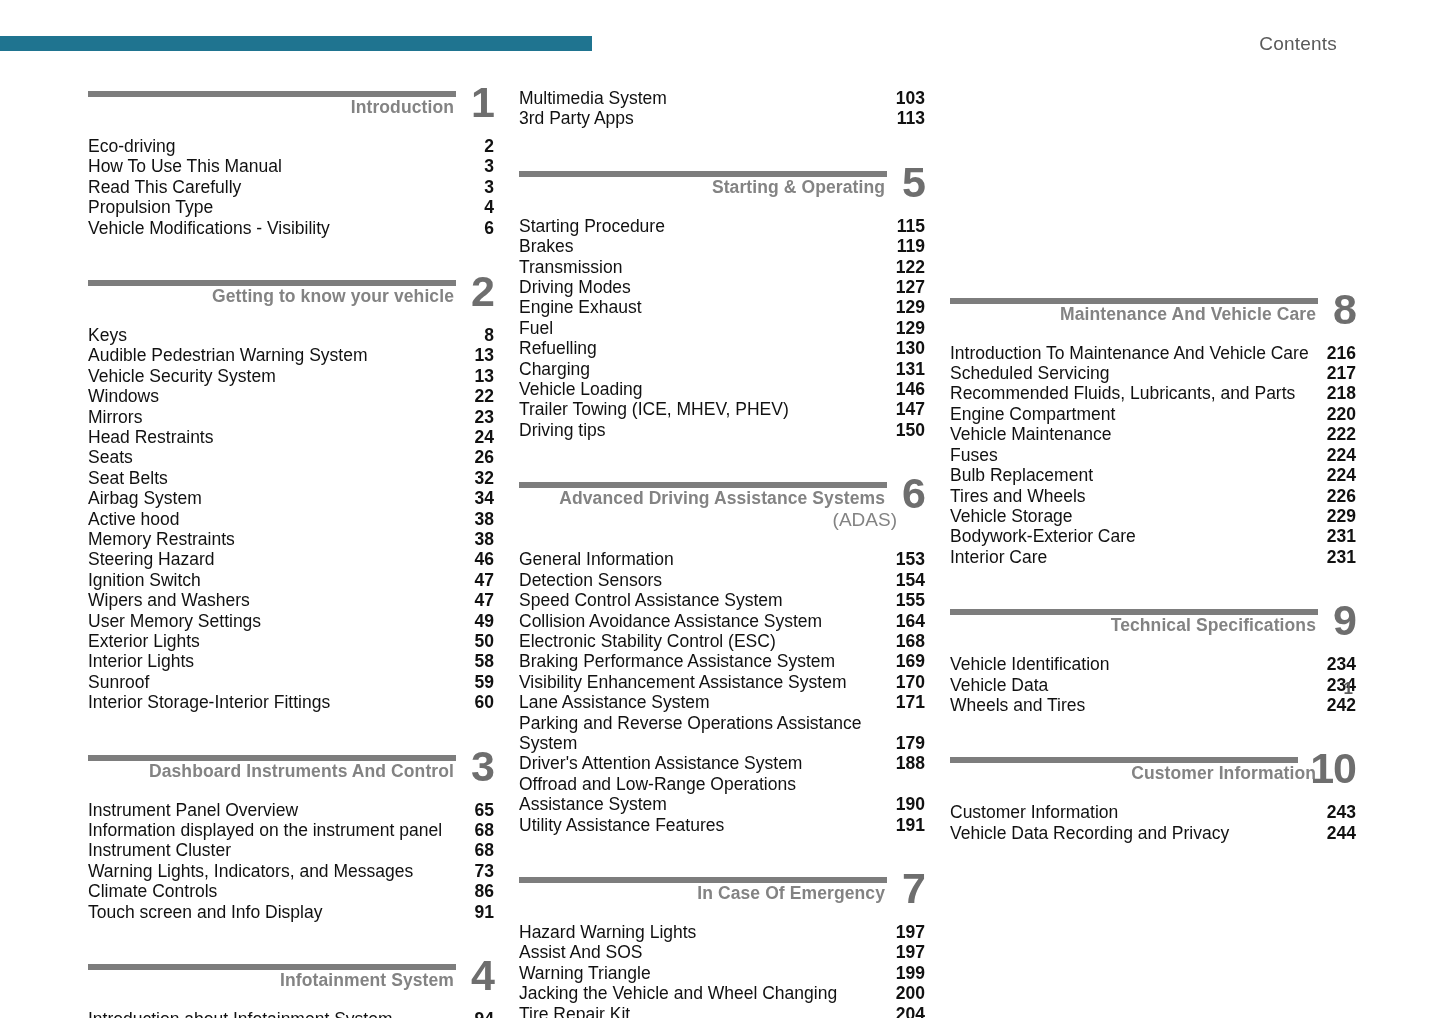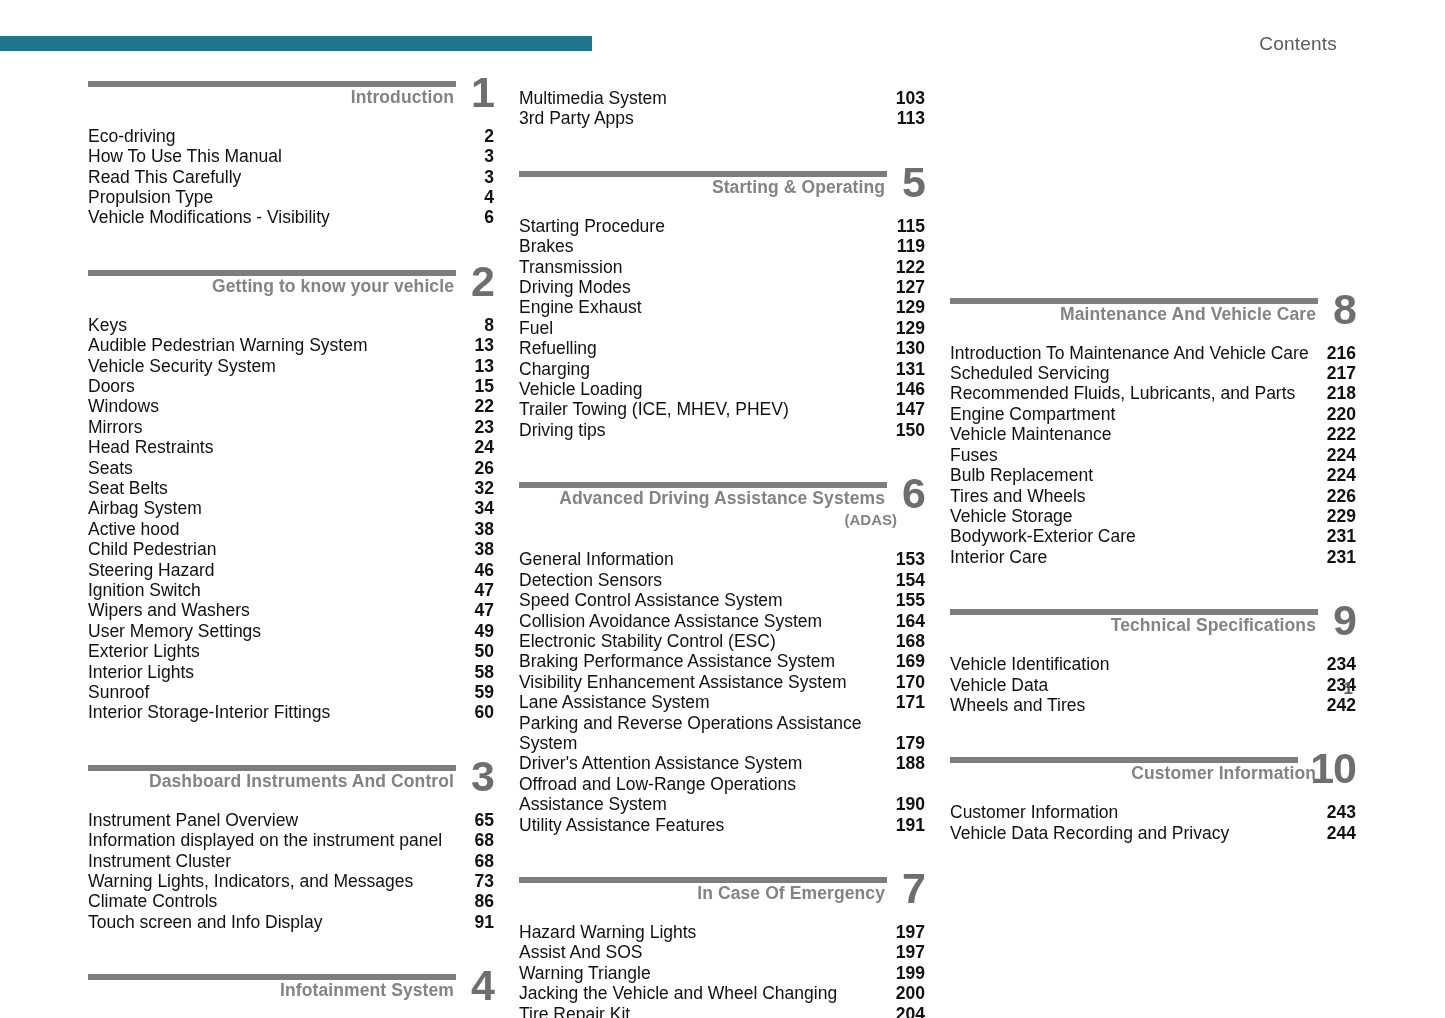--- a/index.html
+++ b/index.html
@@ -92,22 +92,22 @@
   }
   .chapter-title {
     font-size: 17.5px;
     font-weight: bold;
     color: #838383;
     line-height: 22px;
     letter-spacing: 0.1px;
     white-space: nowrap;
   }
   .chapter-subtitle {
-    font-size: 15px;
-    font-weight: bold;
+    font-size: 19px;
+    font-weight: normal;
     color: #838383;
     line-height: 22px;
     white-space: nowrap;
     position: relative;
     left: 12px;
   }
   .chapter-num {
     position: absolute;
     right: 0;
     top: -6px;
@@ -218,24 +218,20 @@
             </div>
             <div class="entry">
               <span class="entry-label">Audible Pedestrian Warning System</span>
               <span class="entry-page">13</span>
             </div>
             <div class="entry">
               <span class="entry-label">Vehicle Security System</span>
               <span class="entry-page">13</span>
             </div>
             <div class="entry">
-              <span class="entry-label">Doors</span>
-              <span class="entry-page">15</span>
-            </div>
-            <div class="entry">
               <span class="entry-label">Windows</span>
               <span class="entry-page">22</span>
             </div>
             <div class="entry">
               <span class="entry-label">Mirrors</span>
               <span class="entry-page">23</span>
             </div>
             <div class="entry">
               <span class="entry-label">Head Restraints</span>
               <span class="entry-page">24</span>
@@ -250,21 +246,21 @@
             </div>
             <div class="entry">
               <span class="entry-label">Airbag System</span>
               <span class="entry-page">34</span>
             </div>
             <div class="entry">
               <span class="entry-label">Active hood</span>
               <span class="entry-page">38</span>
             </div>
             <div class="entry">
-              <span class="entry-label">Child Pedestrian</span>
+              <span class="entry-label">Memory Restraints</span>
               <span class="entry-page">38</span>
             </div>
             <div class="entry">
               <span class="entry-label">Steering Hazard</span>
               <span class="entry-page">46</span>
             </div>
             <div class="entry">
               <span class="entry-label">Ignition Switch</span>
               <span class="entry-page">47</span>
             </div>

